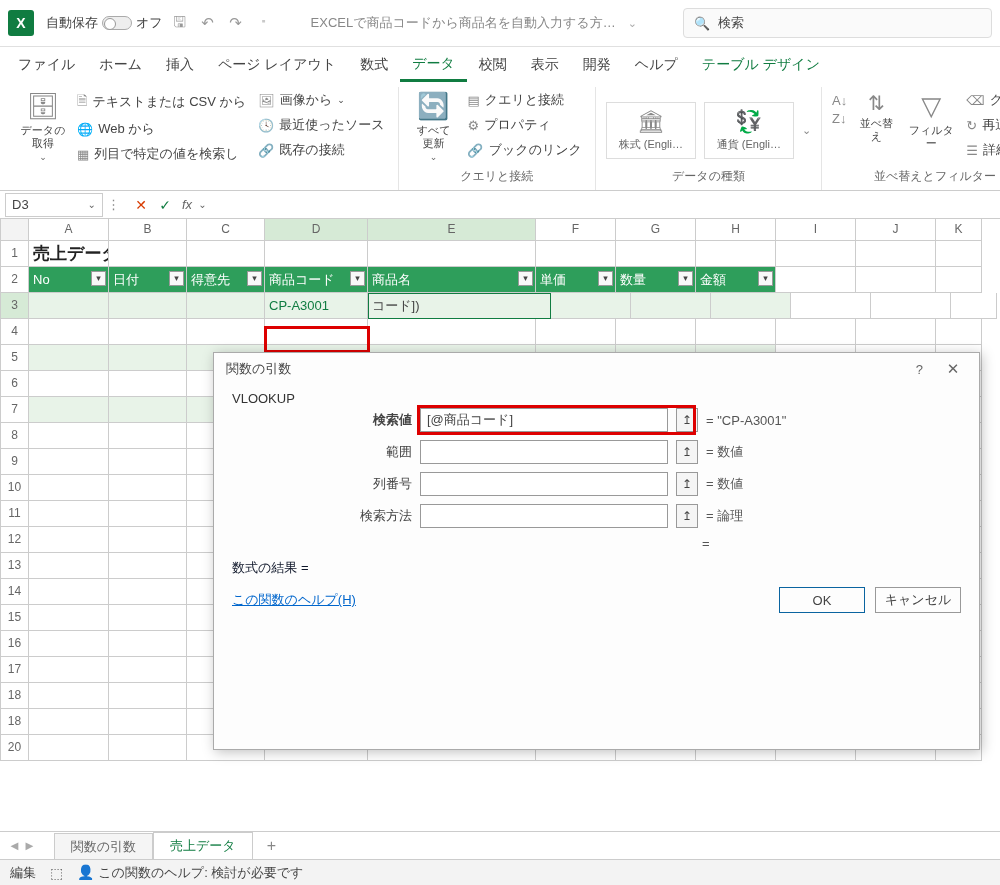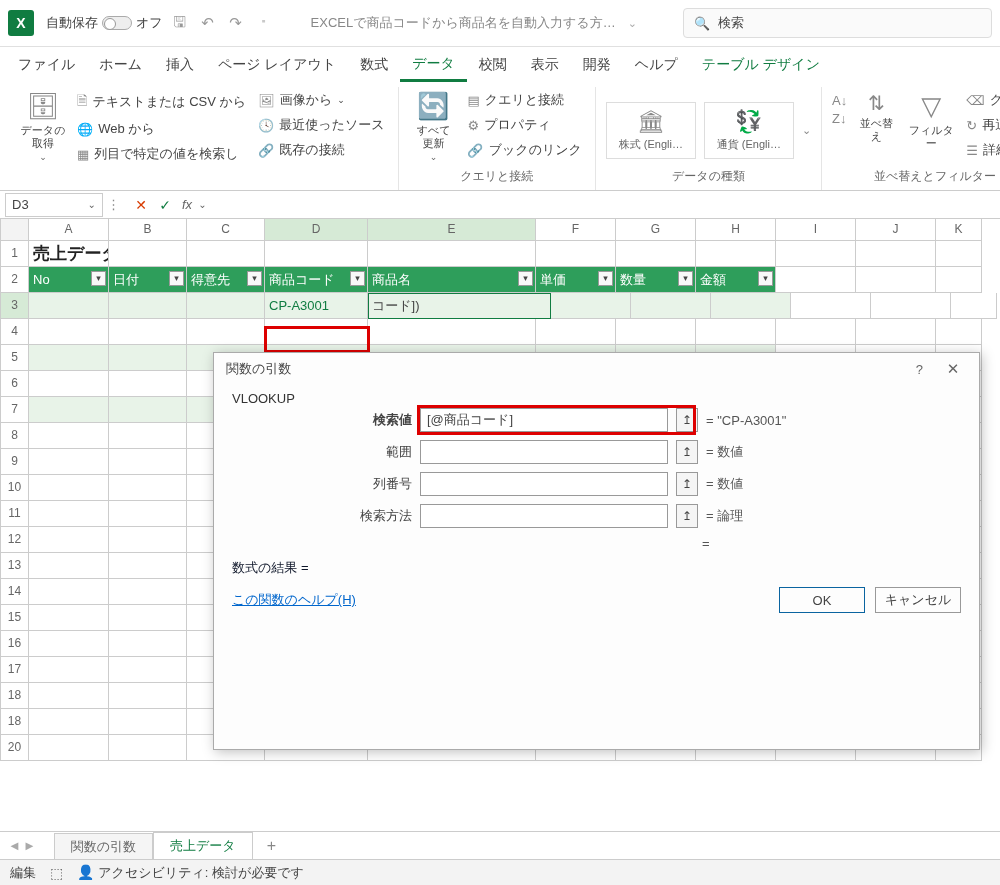--- a/index.html
+++ b/index.html
@@ -608,14 +608,14 @@
     <span>►</span>
   </div>
   <div class="st-tab">関数の引数</div>
   <div class="st-tab active">売上データ</div>
   <div class="st-add">+</div>
 </div>
 
 <div class="statusbar">
   <span>編集</span>
   <span class="sb-ico">⬚</span>
-  <span><span class="sb-ico">👤</span> <span>アクセシビリティ: 検討が必要です</span></span>
+  <span><span class="sb-ico">👤</span> <span>この関数のヘルプ: 検討が必要です</span></span>
 </div>
 
 </body></html>

